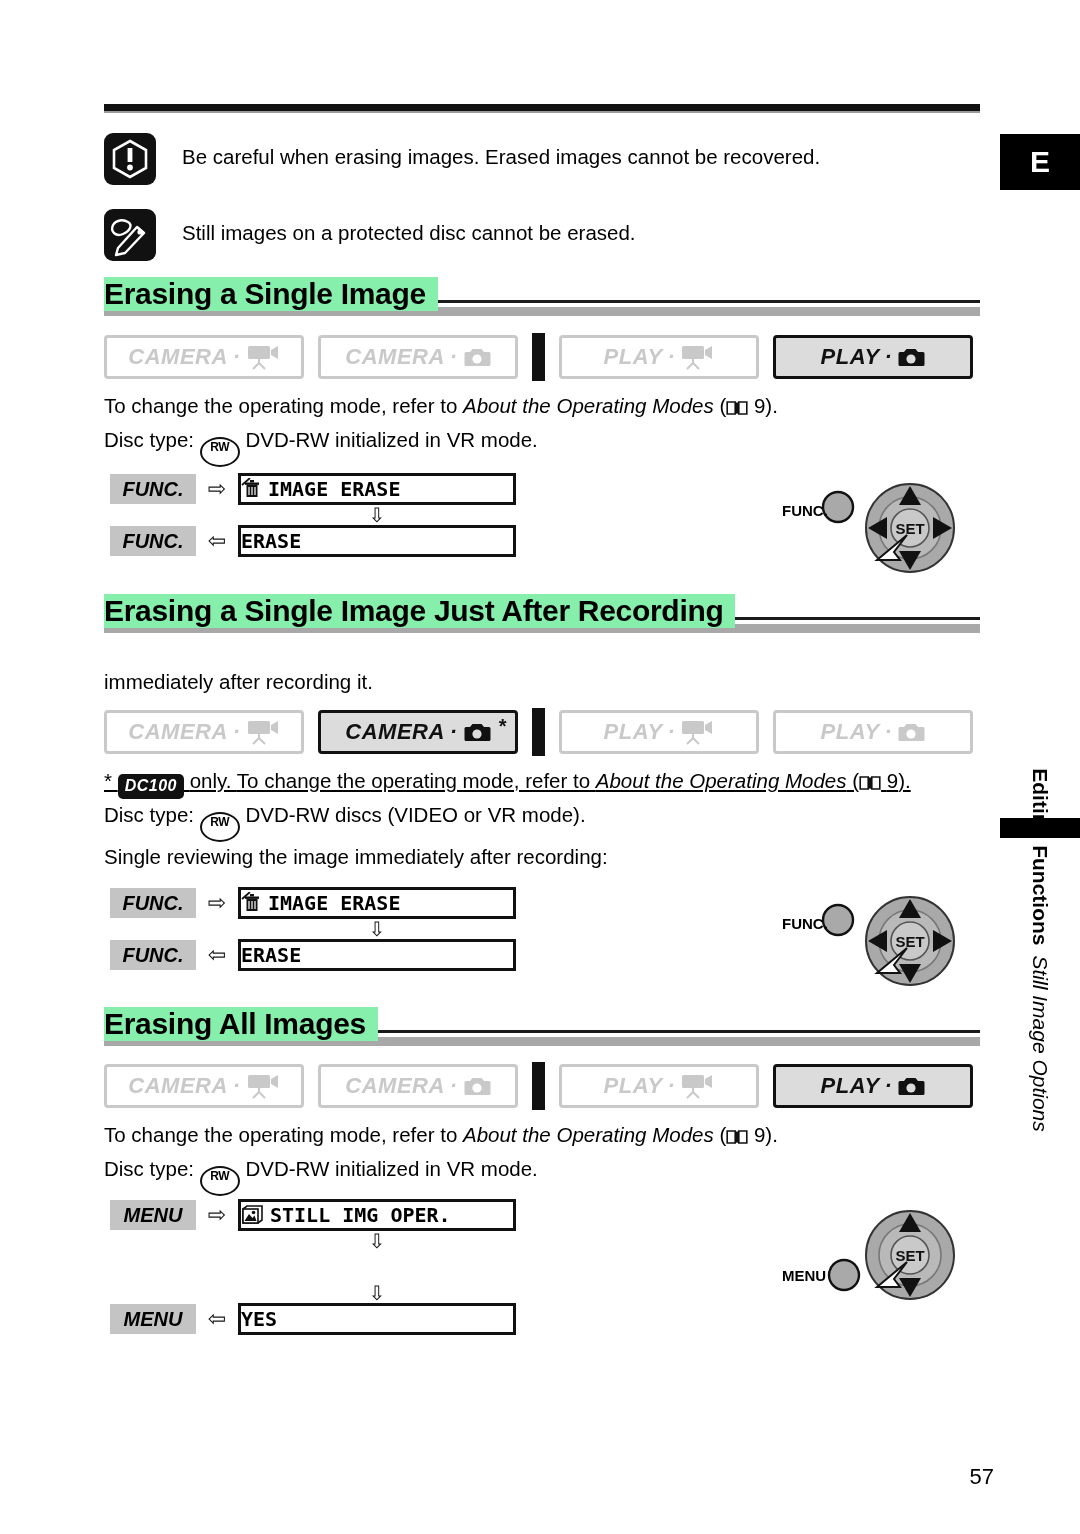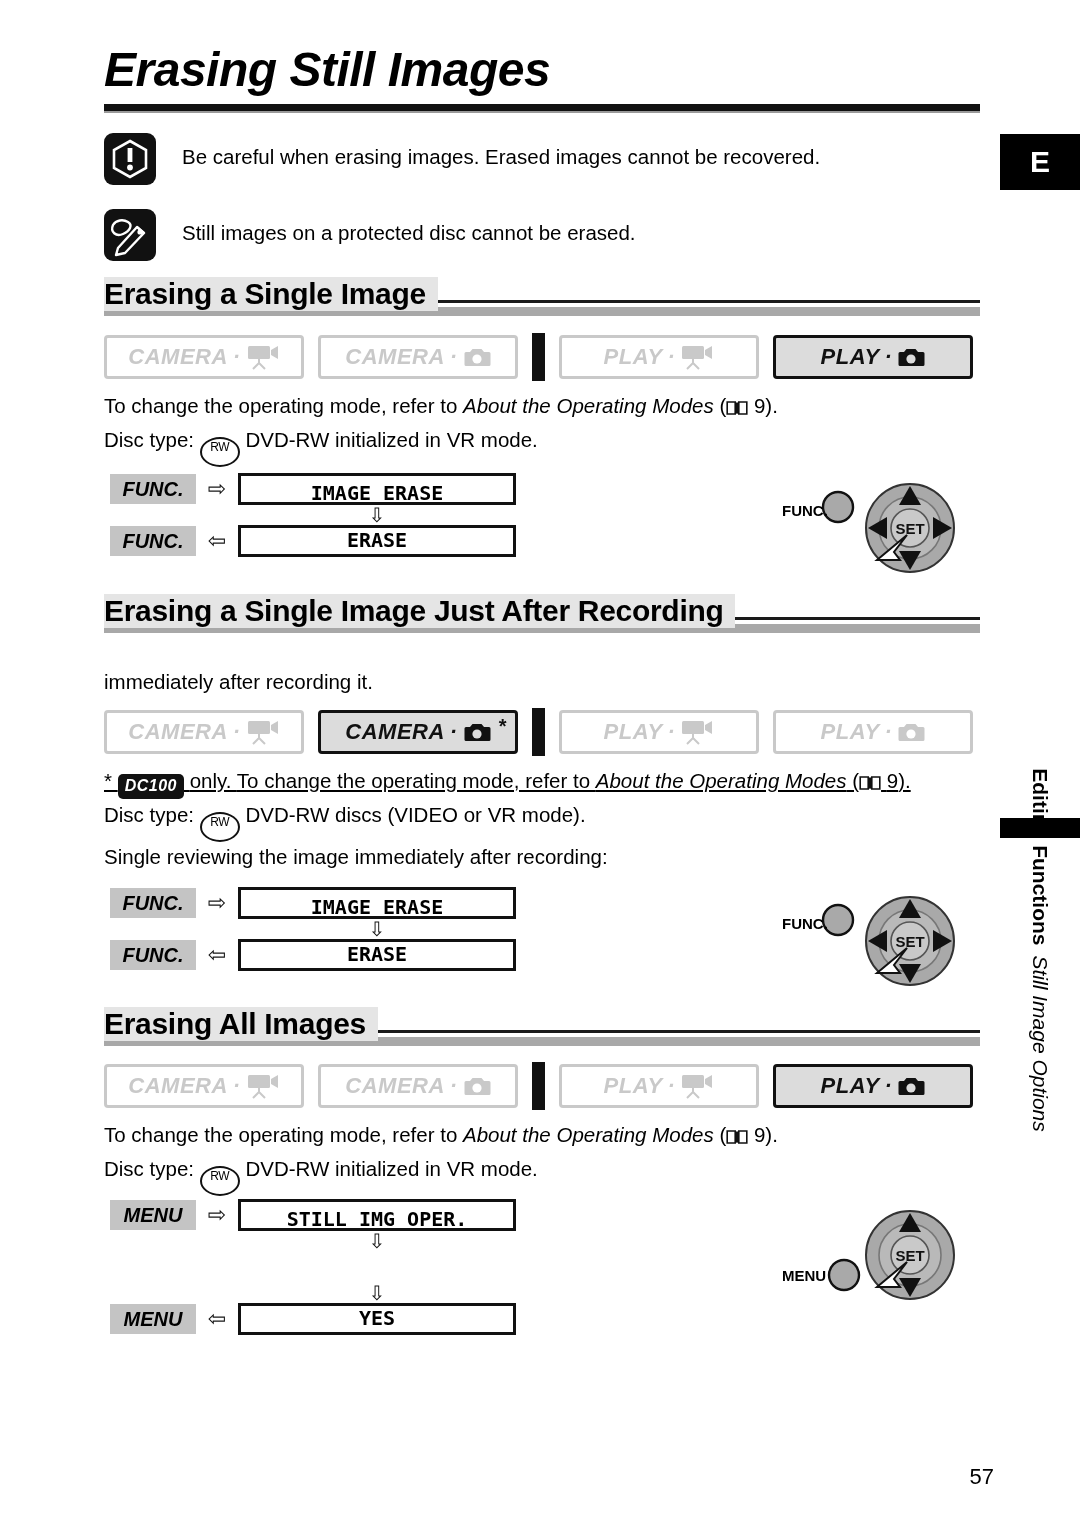--- a/index.html
+++ b/index.html
@@ -45,21 +45,21 @@
     margin-left:26px;font-size:20.5px;line-height:1.3;padding-top:11px;
     white-space:nowrap;
   }
 
   
   .hexmark{position:absolute;left:50%;top:50%;transform:translate(-50%,-50%);}
 
   
   .sec-h{
     position:absolute;font-size:30px;font-weight:bold;
-    letter-spacing:-0.3px;background:#e5e5e5;padding-right:12px;z-index:2;
+    letter-spacing:-0.3px;background:#86efac;padding-right:12px;z-index:2;
   }
   .sec-rule{
     position:absolute;left:104px;height:9px;background:#a8a8a8;z-index:1;
   }
   .sec-rule-dark{
     position:absolute;left:104px;height:3px;background:#1a1a1a;z-index:1;
   }
 
   
   .modes{position:absolute;display:flex;align-items:center;}
@@ -104,21 +104,21 @@
   .btn-tag.blank{background:transparent;}
   .arrow-h{
     width:42px;text-align:center;font-size:22px;line-height:1;
     flex:0 0 42px;color:#111;
   }
   .lcd{
     width:278px;height:32px;border:3px solid #111;background:#fff;
     box-sizing:border-box;display:flex;align-items:center;
     padding-left:0;gap:5px;
     font-family:"DejaVu Sans Mono", monospace;
-    font-size:20px;font-weight:bold;letter-spacing:0px;flex-direction:column;
+    font-size:20px;font-weight:bold;letter-spacing:0px;
   }
   .arrow-v{
     margin-left:128px;width:278px;text-align:center;
     font-size:20px;line-height:18px;height:18px;color:#111;
   }
   .arrow-v-wrap{display:flex;}
 
   
   .joy{position:absolute;}
   .joy-label{
@@ -143,37 +143,36 @@
 
   
   .pageno{
     position:absolute;right:86px;bottom:44px;font-size:22px;font-weight:normal;
   }
 
   
   .rw-badge{
     display:inline-block;vertical-align:-4px;width:40px;height:30px;
     border:2.5px solid #111;border-radius:50%;
-    font-size:12px;font-weight:normal;line-height:17px;text-align:center;
+    font-size:12px;font-weight:bold;line-height:17px;text-align:center;
     box-sizing:border-box;letter-spacing:-0.5px;
   }
   .dc-badge{
     display:inline-block;vertical-align:-3px;
     background:#111;color:#fff;border-radius:5px;
     font-size:16px;font-weight:bold;font-style:italic;
     padding:1px 7px 2px 7px;letter-spacing:0.5px;
   }
   .book{display:inline-block;vertical-align:-3px;}
 </style>
 </head>
 <body>
 
 <div class="page">
 
-  <div class="title">Erasing Still Images</div>
   <div class="title-rule"></div>
 
   <div class="etab">E</div>
 
   <div class="note" style="left:104px;top:133px;width:860px;">
     <div class="note-icon">
       <svg class="hexmark" width="44" height="44" viewBox="0 0 44 44">
         <polygon points="22,4 38,13 38,31 22,40 6,31 6,13" fill="none" stroke="#fff" stroke-width="2.6"></polygon>
         <rect x="19.6" y="11" width="4.8" height="14" fill="#fff"></rect>
         <circle cx="22" cy="30.5" r="2.9" fill="#fff"></circle>

